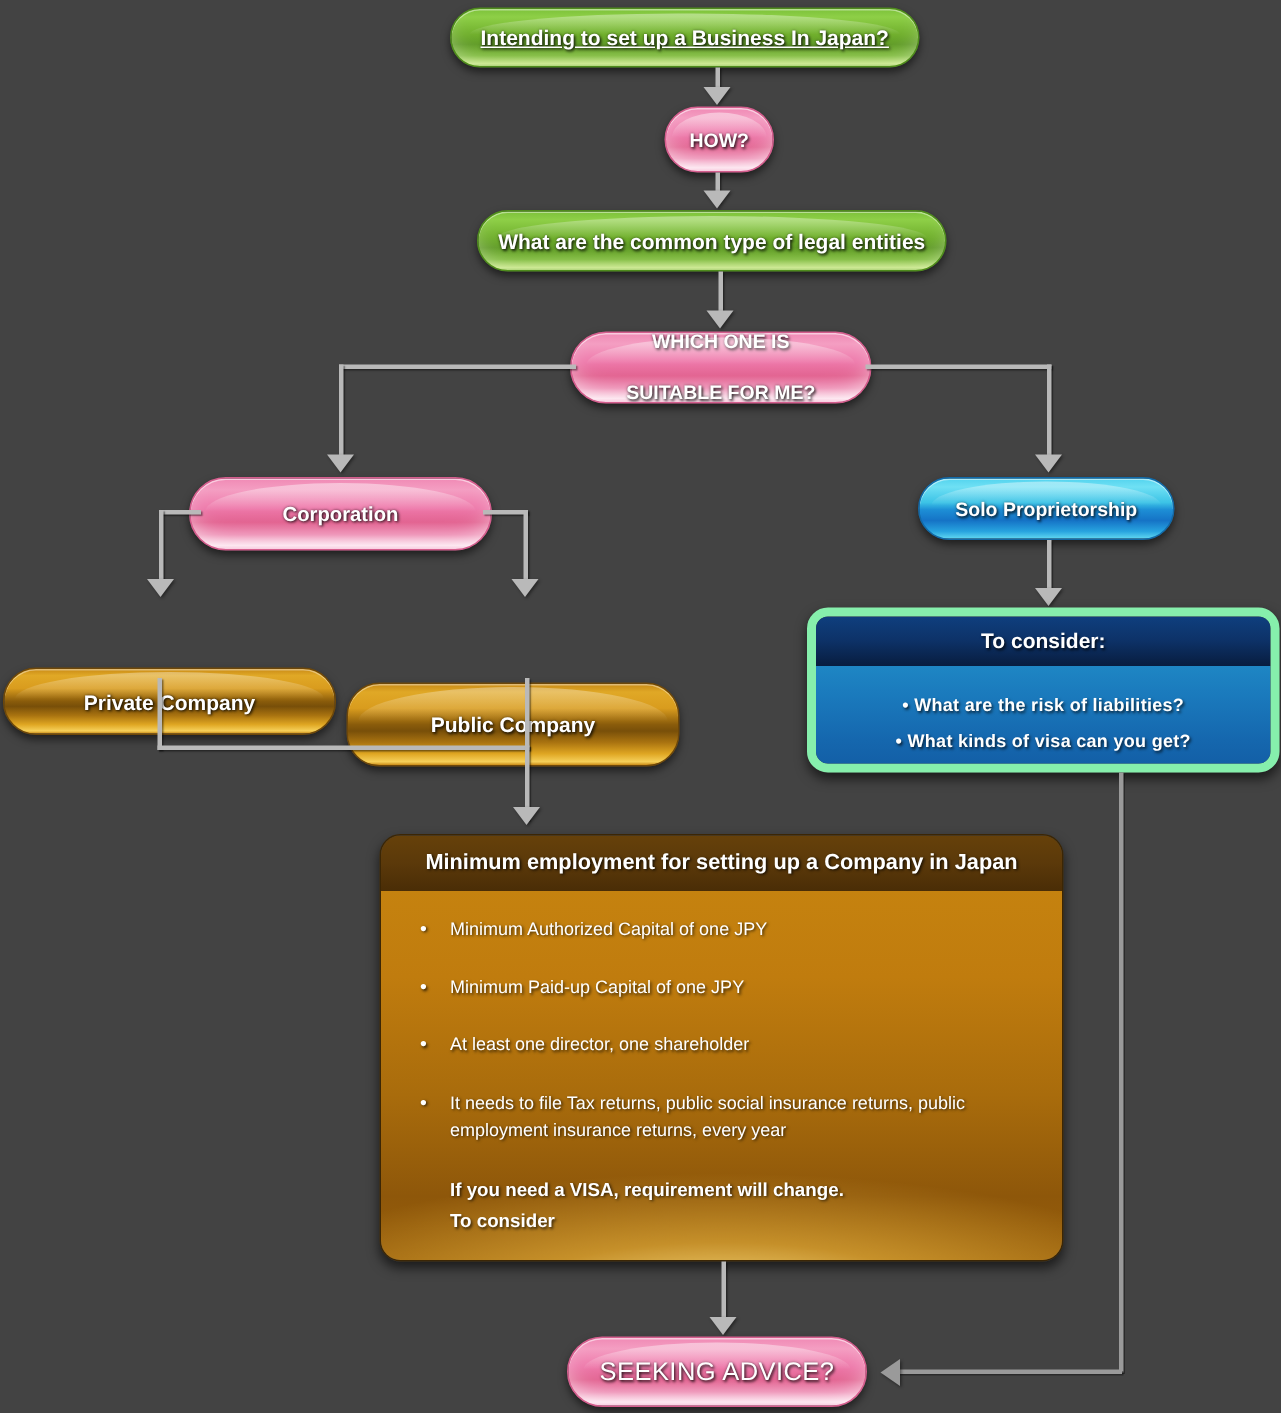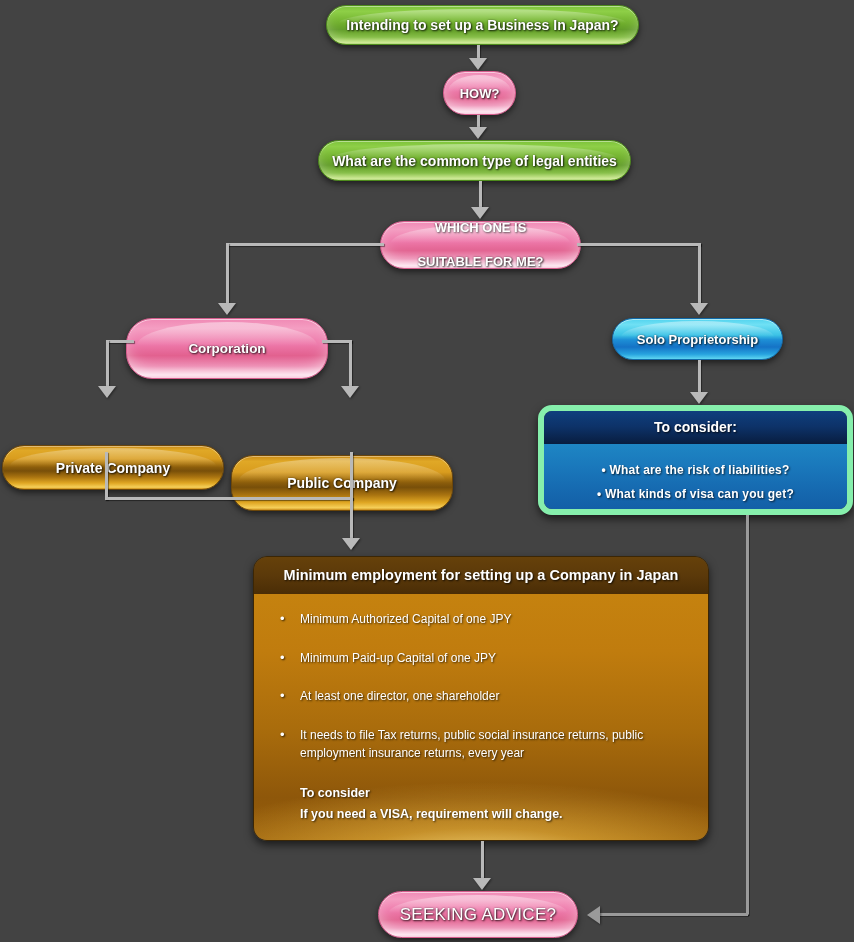--- a/index.html
+++ b/index.html
@@ -226,21 +226,21 @@
     font-weight:bold;
     line-height:1.7;
     text-shadow:1px 1px 2px rgba(0,0,0,.7);
   }
 </style>
 </head>
 <body>
 
 <div id="canvas">
 
-  <div class="node n-green" style="left:326px;top:5px;width:313px;height:40px;">
+  <div class="node n-green" style="left:300px;top:5px;width:313px;height:40px;text-decoration:underline;">
     <span>Intending to set up a Business In Japan?</span>
   </div>
 
   <div class="conn v" style="left:477px;top:45px;height:21px;"></div>
   <div class="arrow-d" style="left:469px;top:58px;"></div>
 
   <div class="node n-pink" style="left:443px;top:71px;width:73px;height:44px;font-size:13px;">
     <span>HOW?</span>
   </div>
 
@@ -260,21 +260,21 @@
   </div>
 
   <div class="conn h" style="left:226px;top:243px;width:158px;"></div>
   <div class="conn v" style="left:226px;top:243px;height:64px;"></div>
   <div class="arrow-d" style="left:218px;top:303px;"></div>
 
   <div class="conn h" style="left:577px;top:243px;width:124px;"></div>
   <div class="conn v" style="left:698px;top:243px;height:64px;"></div>
   <div class="arrow-d" style="left:690px;top:303px;"></div>
 
-  <div class="node n-pink" style="left:126px;top:318px;width:202px;height:61px;font-size:13.5px;">
+  <div class="node n-pink" style="left:126px;top:318px;width:202px;height:49px;font-size:13.5px;">
     <span>Corporation</span>
   </div>
 
   <div class="node n-cyan" style="left:612px;top:318px;width:171px;height:42px;">
     <span>Solo Proprietorship</span>
   </div>
 
   <div class="conn h" style="left:106px;top:340px;width:28px;"></div>
   <div class="conn v" style="left:106px;top:340px;height:50px;"></div>
   <div class="arrow-d" style="left:98px;top:386px;"></div>
@@ -315,22 +315,22 @@
   <div class="panel p-orange" style="left:253px;top:556px;width:456px;height:285px;">
     <div class="panel-head">Minimum employment for setting up a Company in Japan</div>
     <div class="panel-body">
       <ul>
         <li>Minimum Authorized Capital of one JPY</li>
         <li>Minimum Paid-up Capital of one JPY</li>
         <li>At least one director, one shareholder</li>
         <li>It needs to file Tax returns, public social insurance returns, public employment insurance returns, every year</li>
       </ul>
       <div class="note">
+        <div>If you need a VISA, requirement will change.</div>
         <div>To consider</div>
-        <div>If you need a VISA, requirement will change.</div>
       </div>
     </div>
   </div>
 
   <div class="conn v" style="left:481px;top:841px;height:45px;"></div>
   <div class="arrow-d" style="left:473px;top:878px;"></div>
 
   <div class="node n-pink" style="left:378px;top:891px;width:200px;height:47px;font-size:17px;font-weight:normal;letter-spacing:.3px;">
     <span>SEEKING ADVICE?</span>
   </div>

